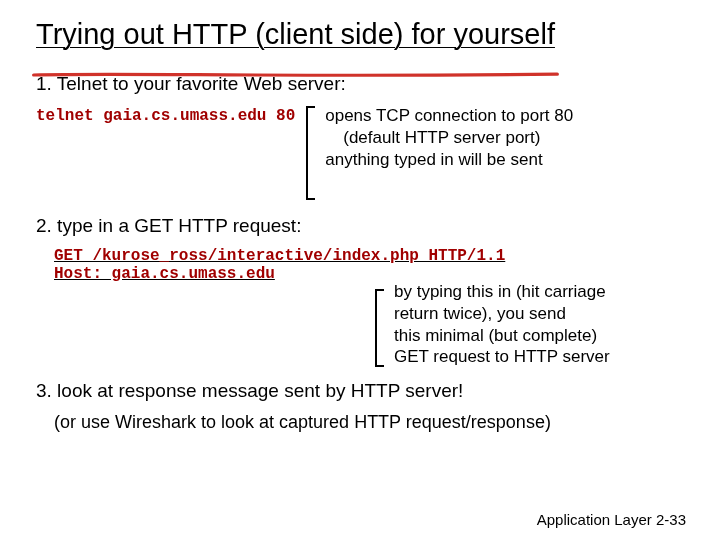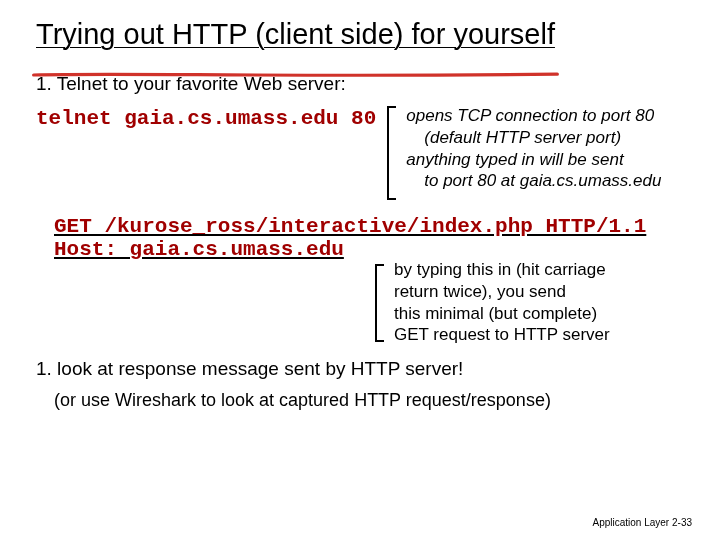--- a/index.html
+++ b/index.html
@@ -42,61 +42,61 @@
   .title-underline svg { width: 100%; height: 100%; display: block; }
 
   .step {
     font-size: 19px;
     margin: 0 0 10px 0;
   }
   .code-red {
     font-family: "Courier New", monospace;
     color: #a00000;
     font-weight: bold;
-    font-size: 21px;
+    font-size: 16px;
     white-space: pre;
   }
   .row1 {
     display: flex;
     align-items: flex-start;
     margin: 6px 0 14px 0;
   }
   .row1 .left { flex: 0 0 auto; padding-top: 2px; }
   .row1 .brk  { flex: 0 0 auto; margin: 0 6px; }
-  .row1 .right { flex: 1 1 auto; font-size: 17px; line-height: 1.28; font-style: italic; }
+  .row1 .right { flex: 1 1 auto; font-size: 17px; line-height: 1.28; }
 
   .brk svg { display: block; }
 
   .step2 { margin-top: 8px; }
   .codebox {
     margin-left: 18px;
     margin-top: 4px;
     text-decoration: underline;
   }
   .row2 {
     display: flex;
-    align-items: center;
+    align-items: flex-end;
     margin-left: 18px;
     margin-top: -2px;
   }
   .row2 .pad { flex: 0 0 auto; width: 310px; }
   .row2 .brk { flex: 0 0 auto; margin: 0 6px; }
   .row2 .right { flex: 1 1 auto; font-size: 17px; line-height: 1.28; }
 
   .step3 { margin-top: 12px; }
   .step3sub {
     font-size: 18px;
     margin: 2px 0 8px 18px;
   }
 
   .footer {
     position: absolute;
-    right: 28px;
+    right: 34px;
     bottom: 12px;
-    font-size: 10px;
+    font-size: 15px;
   }
   .indent1 { margin-left: 18px; display:block; }
 </style>
 </head>
 <body>
 
 <div class="slide">
 
   <div class="title-wrap">
     <h1 class="title">Trying out HTTP (client side) for yourself</h1>
@@ -113,44 +113,44 @@
     <div class="left code-red">telnet gaia.cs.umass.edu 80</div>
     <div class="brk">
       <svg width="18" height="96" viewBox="0 0 18 96">
         <path d="M14 2 H6 V94 H14" stroke="#000" stroke-width="2" fill="none"></path>
       </svg>
     </div>
     <div class="right">
       <span>opens TCP connection to port 80</span><br>
       <span class="indent1">(default HTTP server port)</span>
       <span>anything typed in will be sent</span><br>
-      <span class="indent1">to port 80 at gaia.cs.umass.edu</span>
     </div>
   </div>
 
+  <p class="step step2">2. type in a GET HTTP request:</p>
   <div class="codebox">
     <div class="code-red">GET /kurose_ross/interactive/index.php HTTP/1.1</div>
     <div class="code-red">Host: gaia.cs.umass.edu</div>
   </div>
   <div class="row2">
     <div class="pad"></div>
     <div class="brk">
       <svg width="18" height="80" viewBox="0 0 18 80">
         <path d="M14 2 H6 V78 H14" stroke="#000" stroke-width="2" fill="none"></path>
       </svg>
     </div>
     <div class="right">
       <span>by typing this in (hit carriage</span><br>
       <span>return twice), you send</span><br>
       <span>this minimal (but complete)</span><br>
       <span>GET request to HTTP server</span>
     </div>
   </div>
 
-  <p class="step step3">1. look at response message sent by HTTP server!</p>
+  <p class="step step3">3. look at response message sent by HTTP server!</p>
   <p class="step3sub">(or use Wireshark to look at captured HTTP request/response)</p>
 
   <div class="footer">
     <span>Application Layer</span>
     <span>2-33</span>
   </div>
 
 </div>
 
 </body></html>

